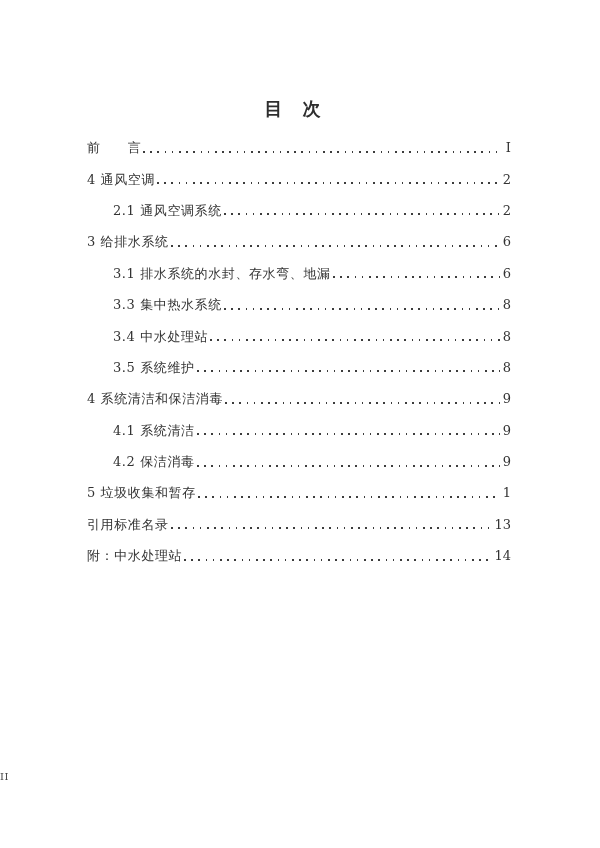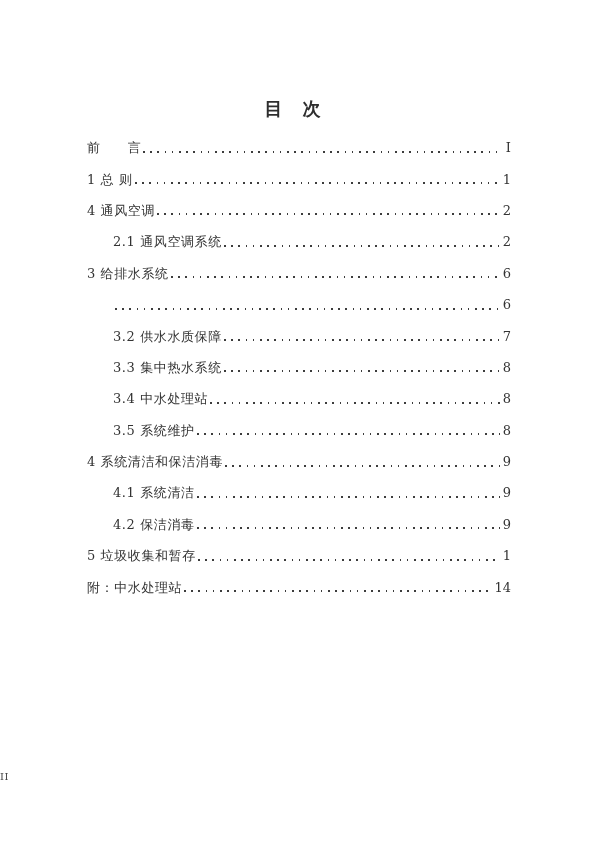--- a/index.html
+++ b/index.html
@@ -86,25 +86,20 @@
 <div class="doc-page">
   <h1 class="doc-title">目　次</h1>
 
   <div class="toc-list" id="toc-list">
   <div class="toc-row level-0">
     <span class="toc-label">前　　言</span>
     <span class="toc-dots"></span>
     <span class="toc-page-num">I</span>
   </div>
 
-  <div class="toc-row level-0">
-    <span class="toc-label">1 总 则</span>
-    <span class="toc-dots"></span>
-    <span class="toc-page-num">1</span>
-  </div>
 
   <div class="toc-row level-0">
     <span class="toc-label">4 通风空调</span>
     <span class="toc-dots"></span>
     <span class="toc-page-num">2</span>
   </div>
 
   <div class="toc-row level-1">
     <span class="toc-label">2.1 通风空调系统</span>
     <span class="toc-dots"></span>
@@ -112,29 +107,25 @@
   </div>
 
 
   <div class="toc-row level-0">
     <span class="toc-label">3 给排水系统</span>
     <span class="toc-dots"></span>
     <span class="toc-page-num">6</span>
   </div>
 
   <div class="toc-row level-1">
+    <span class="toc-label">3.1 排水系统的水封、存水弯、地漏</span>
     <span class="toc-dots"></span>
     <span class="toc-page-num">6</span>
   </div>
 
-  <div class="toc-row level-1">
-    <span class="toc-label">3.2 供水水质保障</span>
-    <span class="toc-dots"></span>
-    <span class="toc-page-num">7</span>
-  </div>
 
   <div class="toc-row level-1">
     <span class="toc-label">3.3 集中热水系统</span>
     <span class="toc-dots"></span>
     <span class="toc-page-num">8</span>
   </div>
 
   <div class="toc-row level-1">
     <span class="toc-label">3.4 中水处理站</span>
     <span class="toc-dots"></span>
@@ -165,20 +156,25 @@
     <span class="toc-page-num">9</span>
   </div>
 
   <div class="toc-row level-0">
     <span class="toc-label">5 垃圾收集和暂存</span>
     <span class="toc-dots"></span>
     <span class="toc-page-num">1</span>
   </div>
 
 
+  <div class="toc-row level-0">
+    <span class="toc-label">引用标准名录</span>
+    <span class="toc-dots"></span>
+    <span class="toc-page-num">13</span>
+  </div>
 
   <div class="toc-row level-0">
     <span class="toc-label">附：中水处理站</span>
     <span class="toc-dots"></span>
     <span class="toc-page-num">14</span>
   </div>
 </div>
 
   <div class="doc-footer">II</div>
 </div>

